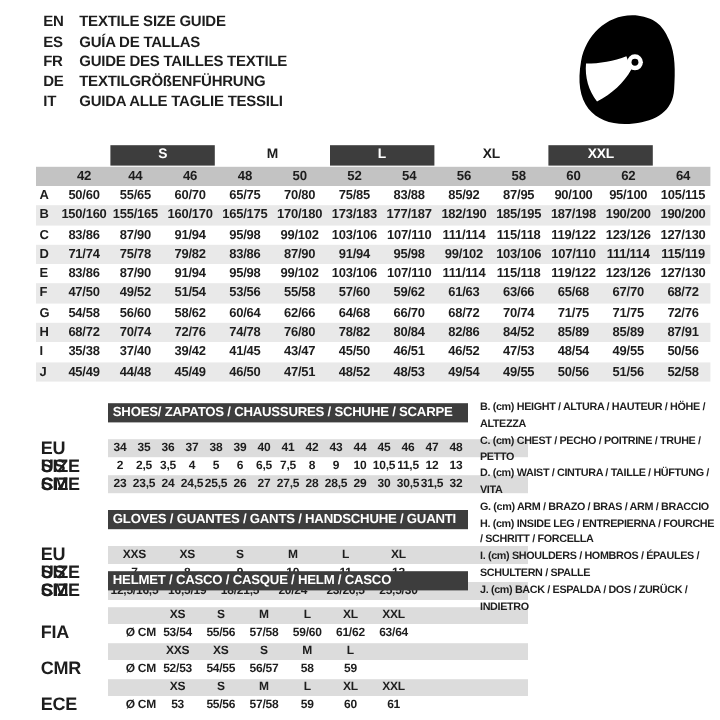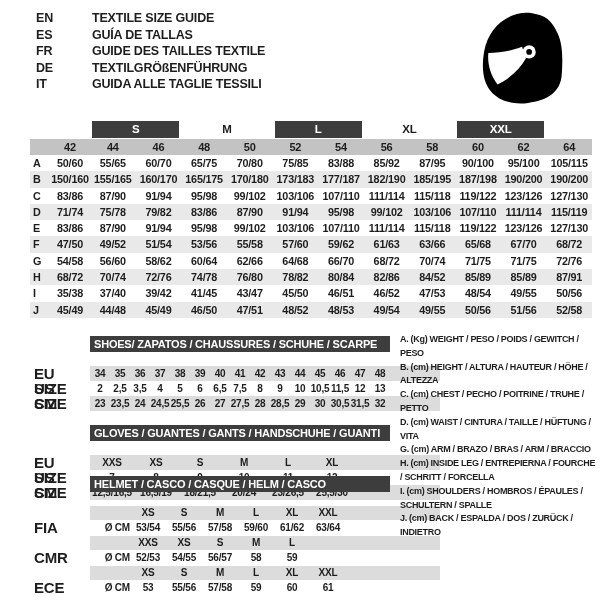--- a/index.html
+++ b/index.html
@@ -1,21 +1,21 @@
 <!DOCTYPE html>
 <html><head>
 <meta charset="utf-8">
 <style>
   html,body{margin:0;padding:0;background:#fff;}
   .page{position:relative;width:600px;height:600px;background:#ffffff;overflow:hidden;
         font-family:"Liberation Sans","DejaVu Sans",sans-serif;font-weight:bold;color:#1d1d1d;
         letter-spacing:-0.2px;}
   
   .lang{position:absolute;left:36px;top:10px;}
-  .lang-row{display:flex;font-size:12.5px;line-height:16.6px;gap:26px;}
+  .lang-row{display:flex;font-size:12.5px;line-height:16.6px;}
   .lang-code{width:30px;}
   
   .helmet-icon{position:absolute;left:466px;top:6px;width:112px;height:102px;}
   
   .chart{position:absolute;left:30px;top:121px;width:562px;}
   .g-row{display:grid;grid-template-columns:20px 40px repeat(11,1fr);}
   .band{height:17px;margin-bottom:1px;}
   .band .grp{font-size:11.5px;text-align:center;line-height:17px;}
   .band .grp.dark{background:#3d3d3d;color:#fff;margin:0 2px;}
   .sizes{background:#c3c3c3;height:16px;line-height:16px;}
@@ -432,21 +432,20 @@
             <div class="c">57/58</div>
             <div class="c">59</div>
             <div class="c">60</div>
             <div class="c">61</div>
           </div>
         </div>
       </div>
   </div>
 
   <div class="legend">
-      <div class="legend-item">A. (Kg) WEIGHT / PESO / POIDS / GEWITCH / PESO</div>
       <div class="legend-item">B. (cm) HEIGHT / ALTURA / HAUTEUR / HÖHE / ALTEZZA</div>
       <div class="legend-item">C. (cm) CHEST / PECHO / POITRINE / TRUHE / PETTO</div>
       <div class="legend-item">D. (cm) WAIST / CINTURA / TAILLE / HÜFTUNG / VITA</div>
       <div class="legend-item">G. (cm) ARM / BRAZO / BRAS / ARM / BRACCIO</div>
       <div class="legend-item">H. (cm) INSIDE LEG / ENTREPIERNA / FOURCHE / SCHRITT / FORCELLA</div>
       <div class="legend-item">I. (cm) SHOULDERS / HOMBROS / ÉPAULES / SCHULTERN / SPALLE</div>
       <div class="legend-item">J. (cm) BACK / ESPALDA / DOS / ZURÜCK / INDIETRO</div>
     </div>
 
 </div>

